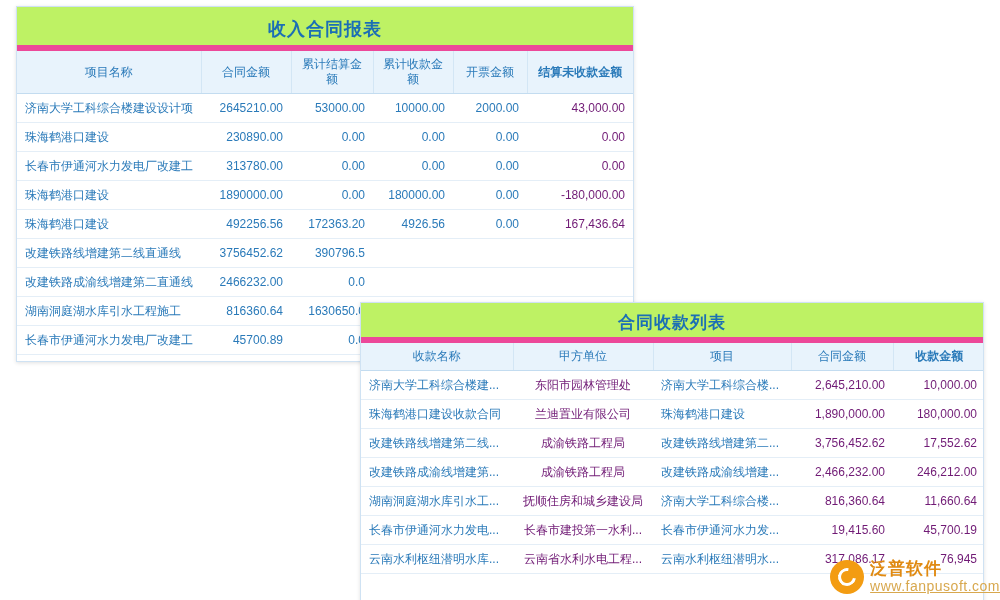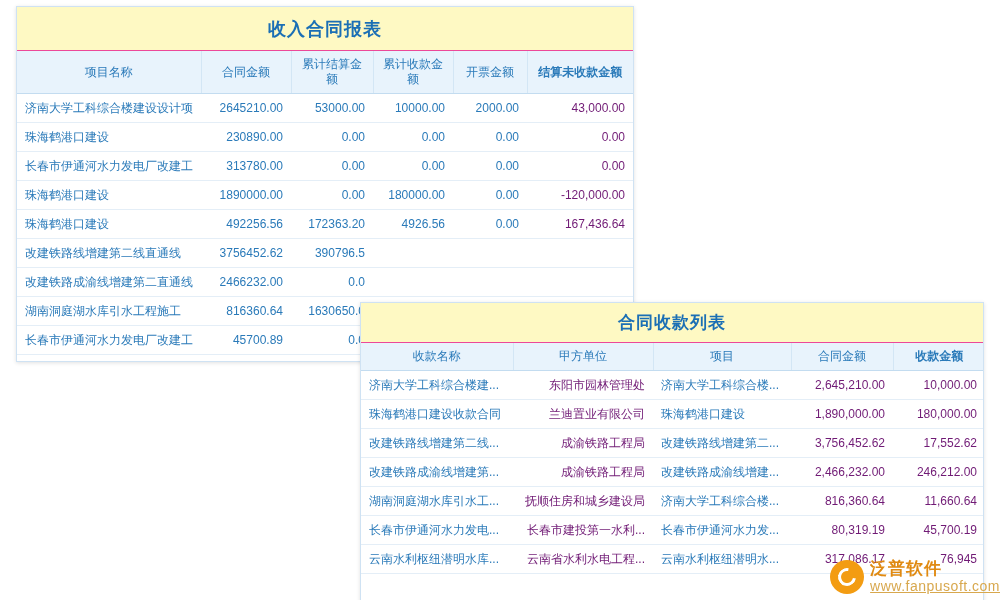--- a/index.html
+++ b/index.html
@@ -19,27 +19,27 @@
 
   
   .panel {
     position: absolute;
     background: #ffffff;
     border: 1px solid #cfe2f3;
     box-shadow: 0 1px 4px rgba(0,0,0,0.12);
     box-sizing: border-box;
   }
   .panel-title {
-    background: #fef9c3;
+    background: #bef264;
     color: #1b6fb5;
     font-size: 18px;
     font-weight: bold;
     text-align: center;
     letter-spacing: 1px;
-    border-bottom: 1px solid #ec4899;
+    border-bottom: 6px solid #ec4899;
     box-sizing: border-box;
   }
 
   
   table {
     border-collapse: collapse;
     width: 100%;
     table-layout: fixed;
   }
   th {
@@ -60,21 +60,21 @@
     padding: 0 8px;
     height: 29px;
     font-size: 12px;
     color: #333333;
     white-space: nowrap;
     overflow: hidden;
     text-overflow: clip;
     box-sizing: border-box;
   }
   .num { text-align: right; }
-  .ctr { text-align: right; }
+  .ctr { text-align: center; }
   .lnk { color: #2a7ab9; }
   .txt { color: #701a75; }
 
   
   #report-panel {
     left: 16px;
     top: 6px;
     width: 618px;
     height: 356px;
   }
@@ -197,21 +197,21 @@
           <td class="num lnk">0.00</td>
           <td class="num lnk">0.00</td>
           <td class="num txt">0.00</td>
         </tr>
         <tr>
           <td class="lnk">珠海鹤港口建设</td>
           <td class="num lnk">1890000.00</td>
           <td class="num lnk">0.00</td>
           <td class="num lnk">180000.00</td>
           <td class="num lnk">0.00</td>
-          <td class="num txt">-120,000.00</td>
+          <td class="num txt">-180,000.00</td>
         </tr>
         <tr>
           <td class="lnk">珠海鹤港口建设</td>
           <td class="num lnk">492256.56</td>
           <td class="num lnk">172363.20</td>
           <td class="num lnk">4926.56</td>
           <td class="num lnk">0.00</td>
           <td class="num txt">167,436.64</td>
         </tr>
         <tr>
@@ -304,21 +304,21 @@
           <td class="lnk">湖南洞庭湖水库引水工...</td>
           <td class="ctr txt">抚顺住房和城乡建设局</td>
           <td class="lnk">济南大学工科综合楼...</td>
           <td class="num txt">816,360.64</td>
           <td class="num txt">11,660.64</td>
         </tr>
         <tr>
           <td class="lnk">长春市伊通河水力发电...</td>
           <td class="ctr txt">长春市建投第一水利...</td>
           <td class="lnk">长春市伊通河水力发...</td>
-          <td class="num txt">80,319.19</td>
+          <td class="num txt">19,415.60</td>
           <td class="num txt">45,700.19</td>
         </tr>
         <tr>
           <td class="lnk">云南水利枢纽潜明水库...</td>
           <td class="ctr txt">云南省水利水电工程...</td>
           <td class="lnk">云南水利枢纽潜明水...</td>
           <td class="num txt">317,086.17</td>
           <td class="num txt">76,945</td>
         </tr>
       </tbody>

